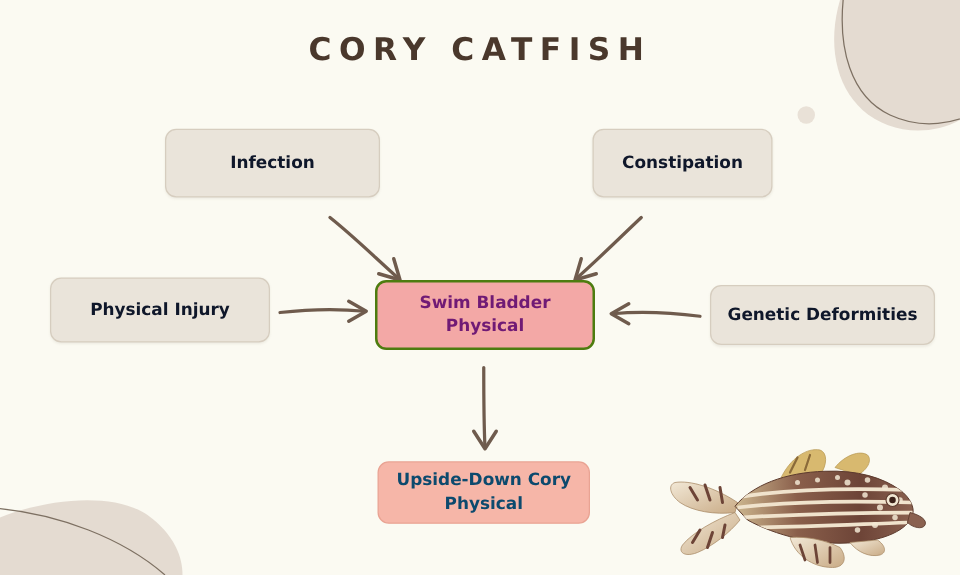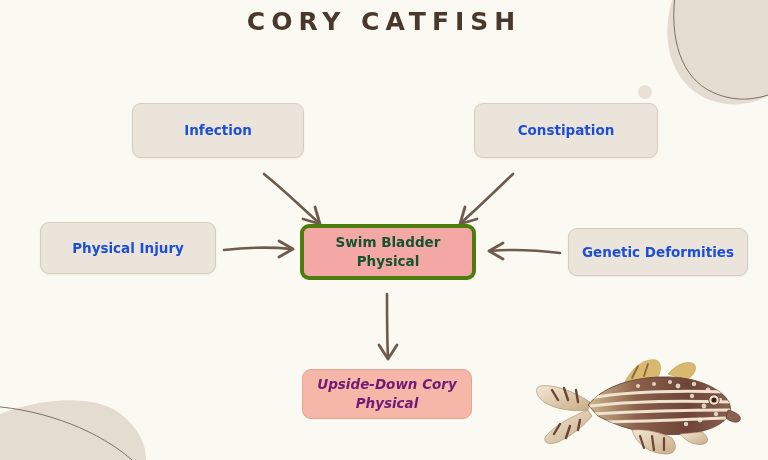--- a/index.html
+++ b/index.html
@@ -40,58 +40,58 @@
     z-index: 5;
   }
   .title-line {
     font-family: "DejaVu Sans", sans-serif;
     font-weight: bold;
     font-size: 25px;
     letter-spacing: 6px;
     color: #4a382c;
     line-height: 31px;
     white-space: nowrap;
+    margin-top: 18px;
   }
 
   
   .node {
     position: absolute;
     box-sizing: border-box;
     display: flex;
     align-items: center;
     justify-content: center;
     text-align: center;
     border-radius: 9px;
     font-family: "DejaVu Sans", sans-serif;
     font-weight: bold;
     font-size: 13.5px;
     line-height: 19px;
-    color: #1d4ed8;
+    color: #0f172a;
     z-index: 4;
     padding: 4px 8px;
   }
   .node.beige {
     background: #eae4da;
     border: 1px solid #d6cdbf;
     box-shadow: 0 1px 2px rgba(120,105,85,0.10);
   }
   .node.pink-dark {
     background: #f3a8a6;
-    border: 4px solid #4d7c0f;
-    color: #14532d;
+    border: 2px solid #4d7c0f;
+    color: #701a75;
   }
   .node.pink-light {
     background: #f6b6a8;
     border: 1px solid #e9a393;
-    color: #701a75;
-    font-style: italic;
+    color: #0c4a6e;
   }
 
   #node-infection       { left: 132px; top: 103px; width: 172px; height: 55px; }
-  #node-constipation    { left: 474px; top: 103px; width: 184px; height: 55px; }
+  #node-constipation    { left: 474px; top: 103px; width: 144px; height: 55px; }
   #node-physical-injury { left: 40px;  top: 222px; width: 176px; height: 52px; }
   #node-swim-bladder    { left: 300px; top: 224px; width: 176px; height: 56px; }
   #node-genetic         { left: 568px; top: 228px; width: 180px; height: 48px; }
   #node-outcome         { left: 302px; top: 369px; width: 170px; height: 50px; }
 
   
   #arrow-layer {
     position: absolute;
     inset: 0;
     width: 768px;

